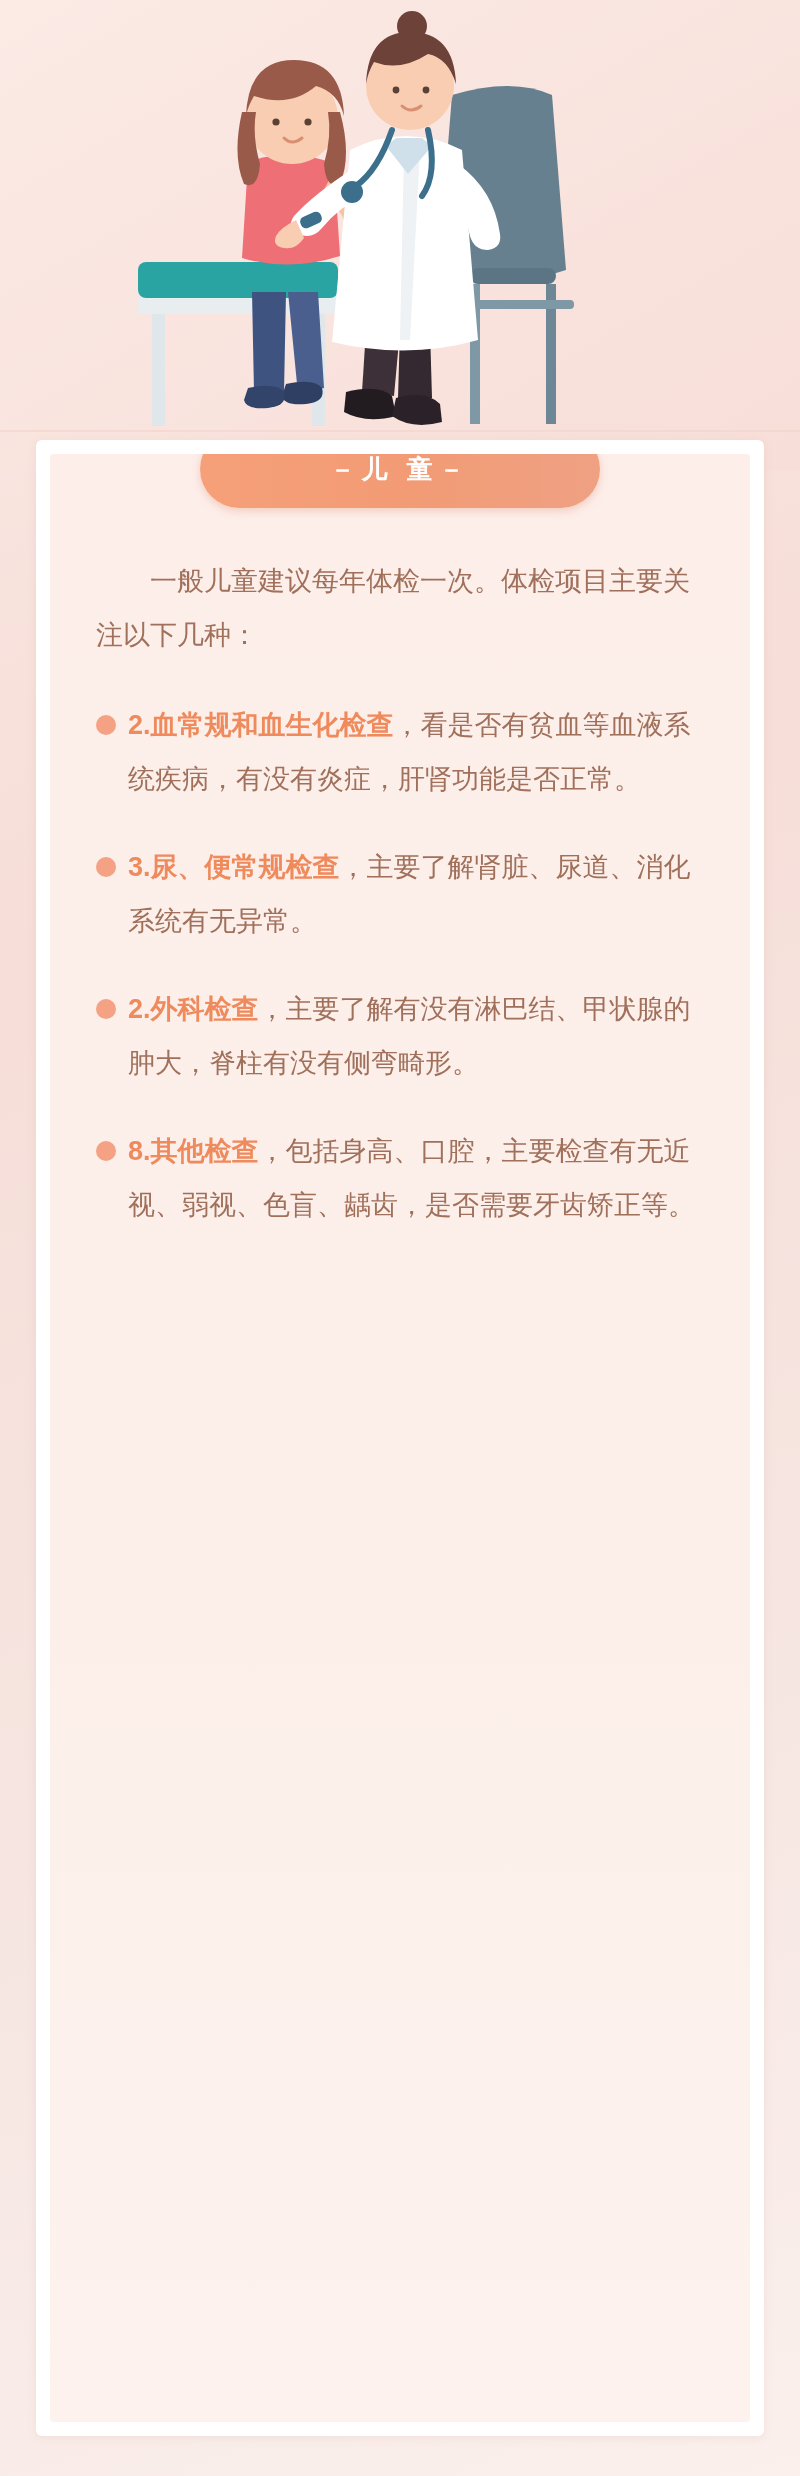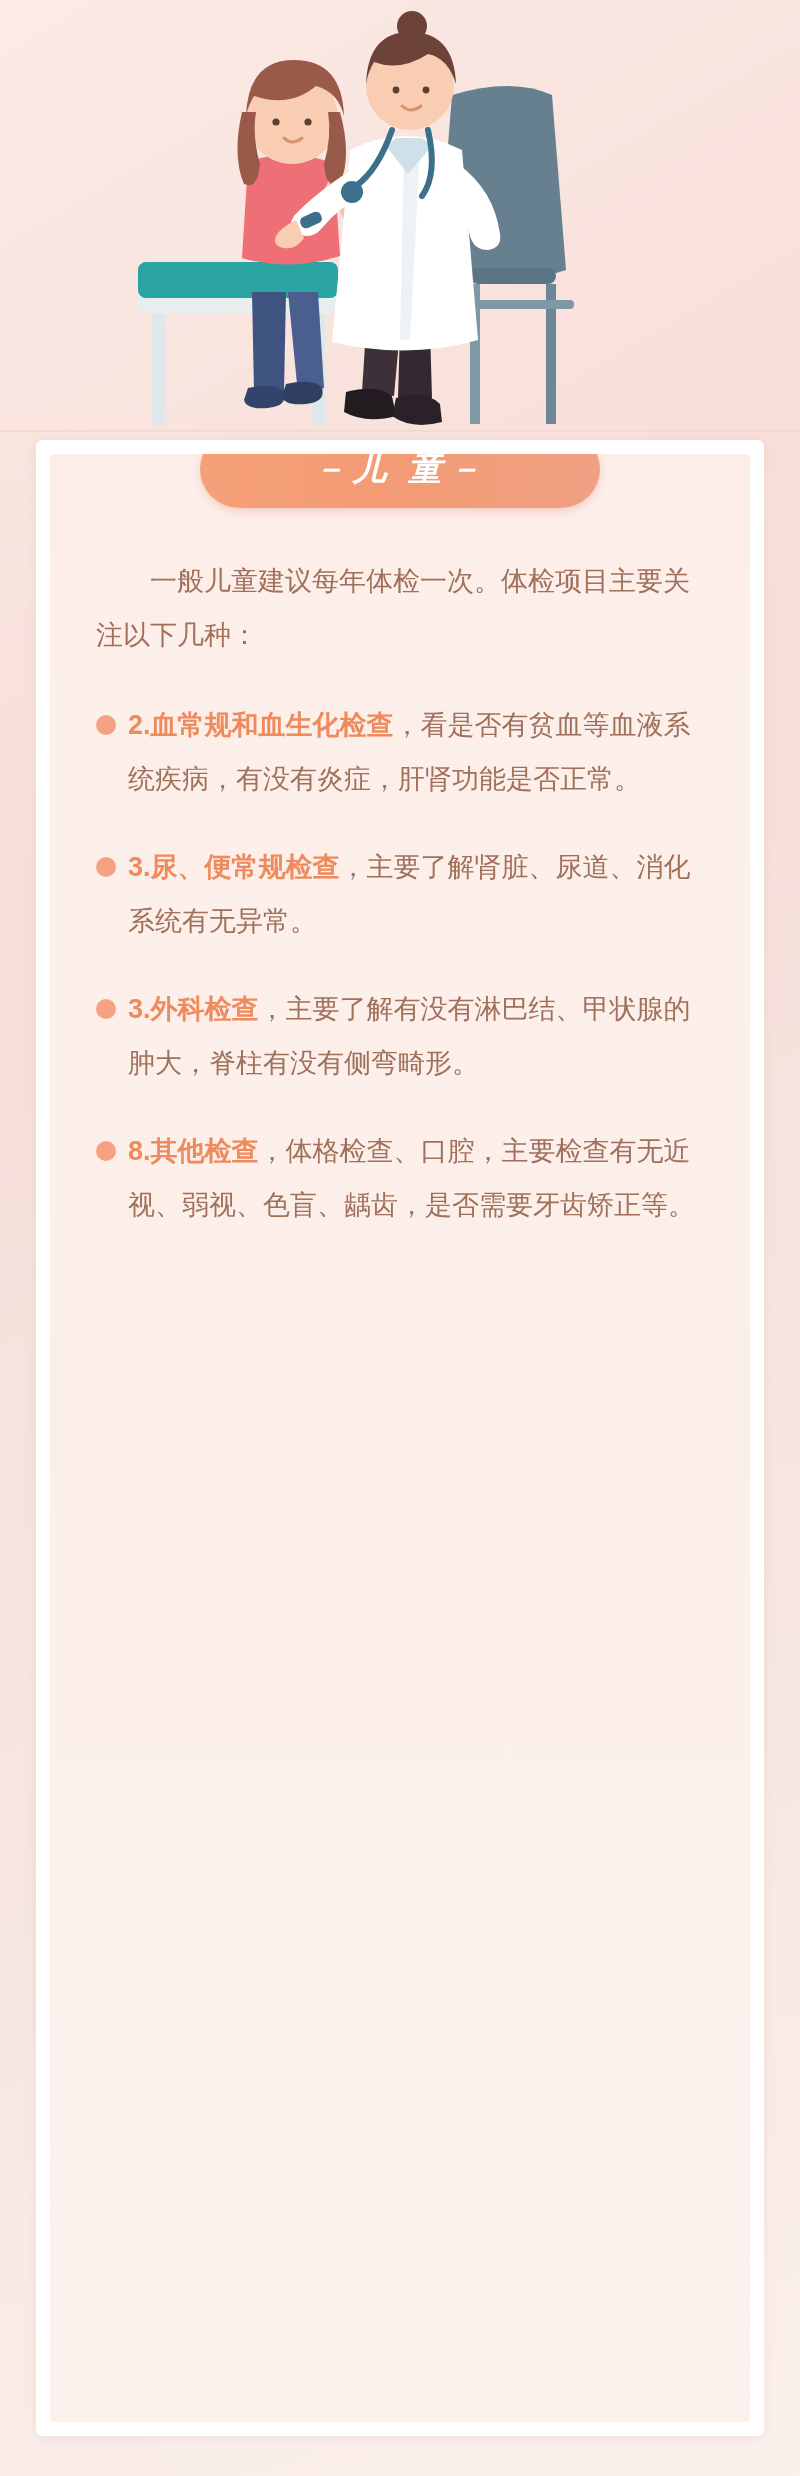--- a/index.html
+++ b/index.html
@@ -59,24 +59,23 @@
     height: 78px;
     border-radius: 39px;
     background: linear-gradient(90deg,#f6a07a 0%, #f29b74 50%, #efa183 100%);
     box-shadow: 0 3px 8px rgba(224,140,110,0.35);
     display: flex;
     align-items: center;
     justify-content: center;
   }
   .title-text {
     color: #ffffff;
-    font-size: 34px;
+    font-size: 26px;
     font-weight: bold;
     letter-spacing: 6px;
-    font-style: italic;
   }
 
   
   .content {
     position: absolute;
     left: 46px;
     top: 100px;
     width: 608px;
     color: #9a6b57;
     font-size: 27px;
@@ -222,24 +221,24 @@
       </div>
 
       <div class="item">
         <span class="bullet"></span>
         <span class="lead">3.尿、便常规检查</span><span>，主要了解肾脏、尿道、消化系统有无异常。</span>
       </div>
 
 
       <div class="item">
         <span class="bullet"></span>
-        <span class="lead">3.外科检查</span><span>，主要了解有没有淋巴结、甲状腺的肿大，脊柱有没有侧弯畸形。</span>
-      </div>
-
-      <div class="item">
-        <span class="bullet"></span>
-        <span class="lead">8.其他检查</span><span>，体格检查、口腔，主要检查有无近视、弱视、色盲、龋齿，是否需要牙齿矫正等。</span>
+        <span class="lead">2.外科检查</span><span>，主要了解有没有淋巴结、甲状腺的肿大，脊柱有没有侧弯畸形。</span>
+      </div>
+
+      <div class="item">
+        <span class="bullet"></span>
+        <span class="lead">8.其他检查</span><span>，包括身高、口腔，主要检查有无近视、弱视、色盲、龋齿，是否需要牙齿矫正等。</span>
       </div>
 
 
     </div>
   </div>
 </div>
 
 </body></html>

